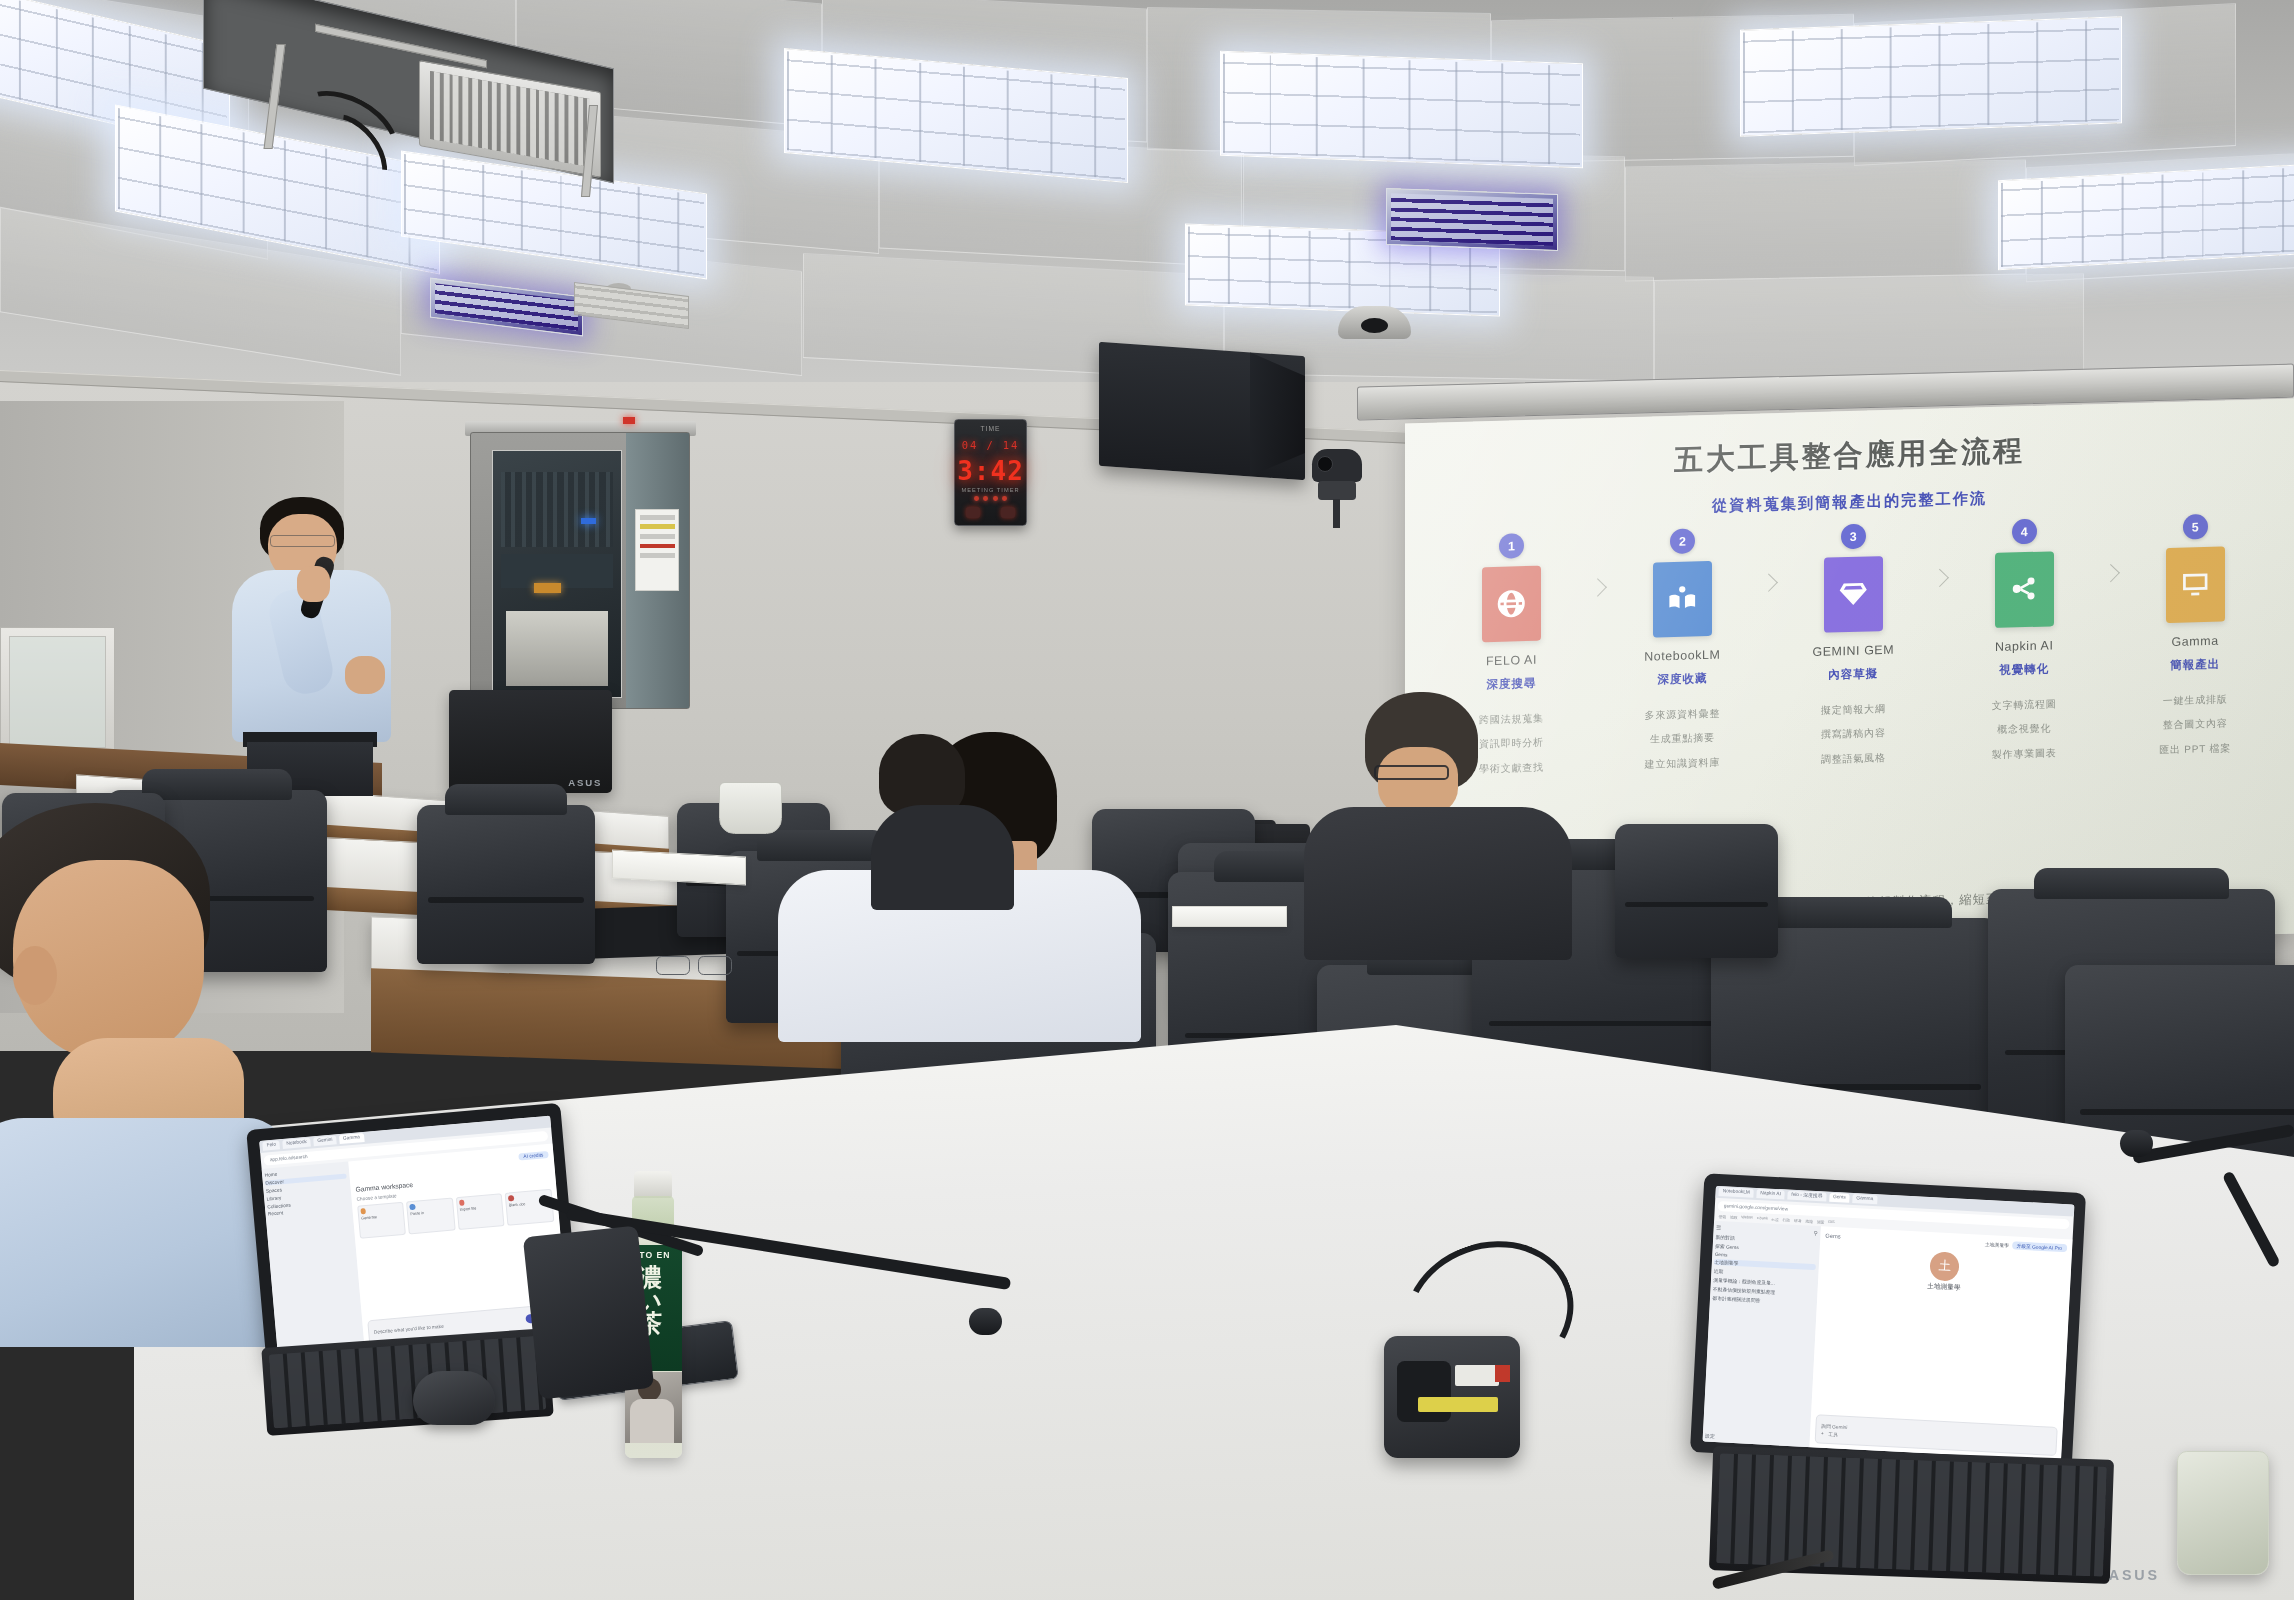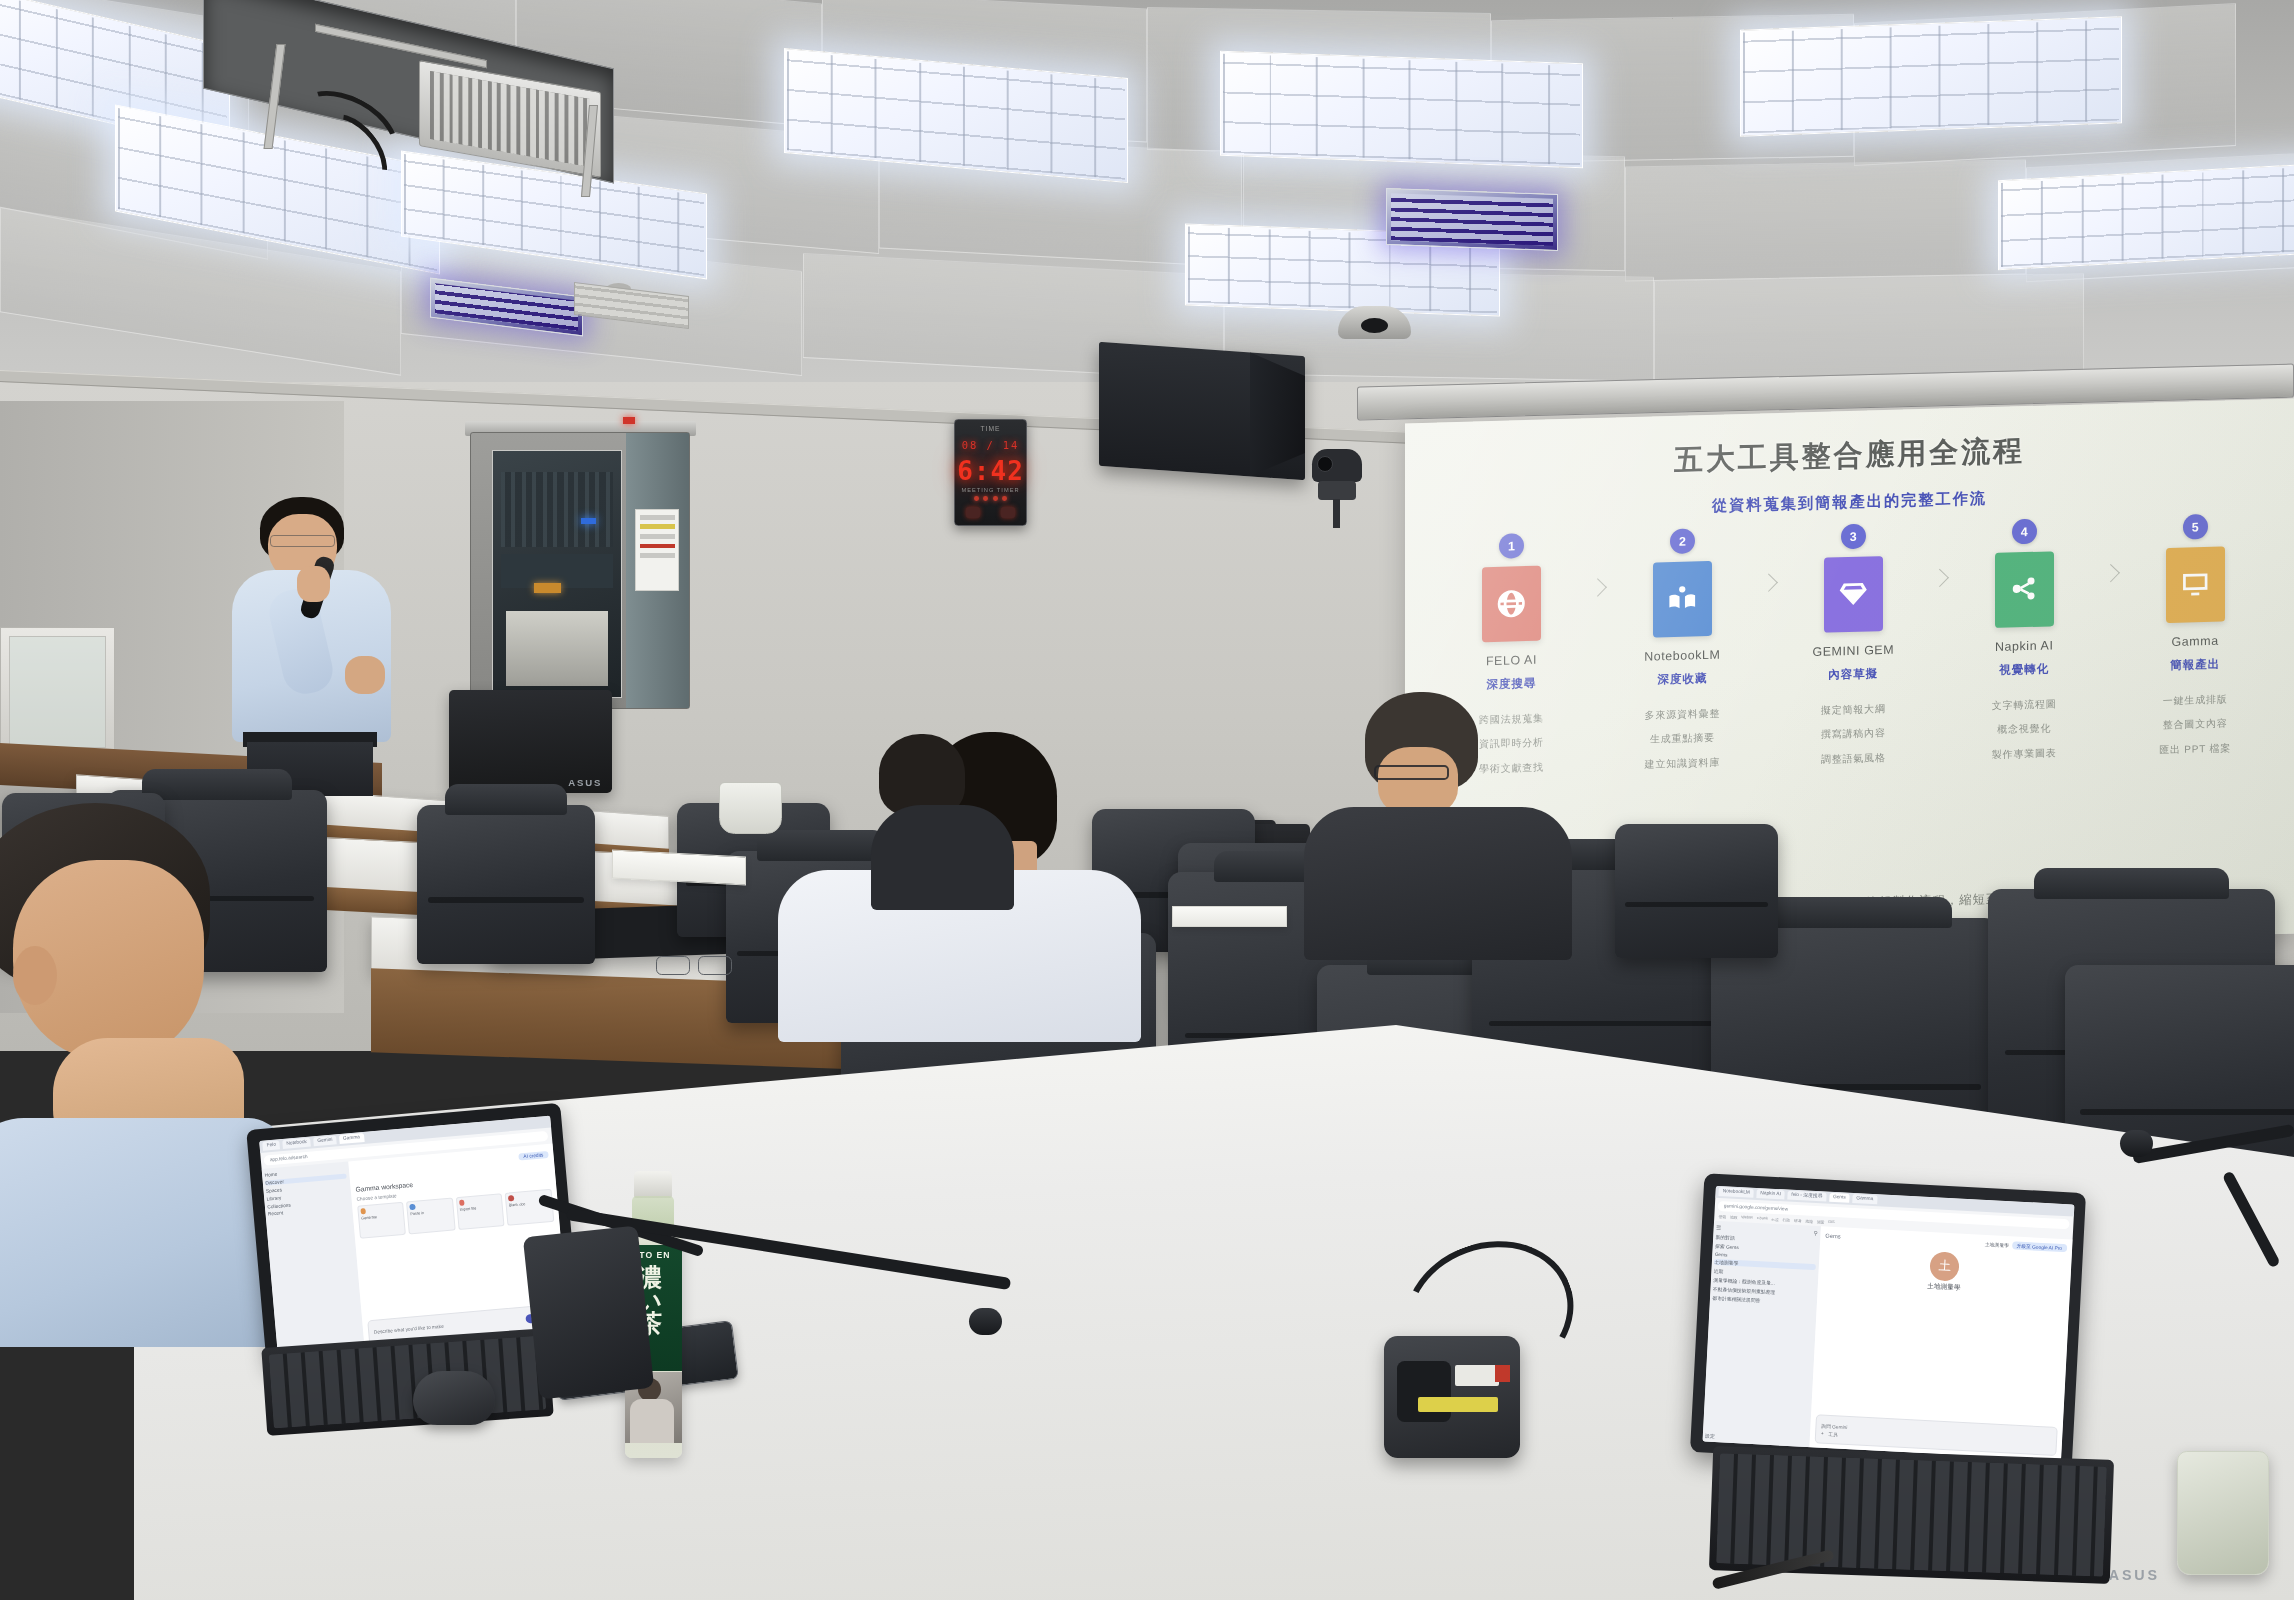--- a/index.html
+++ b/index.html
@@ -775,22 +775,22 @@
     </div>
   <div class="ptz-cam">
     <div class="head"></div>
       <div class="lens"></div>
       <div class="base"></div>
       <div class="stem"></div>
   </div>
 
   <div class="wall-clock">
     <div class="clock-brand">TIME</div>
-    <div class="clock-date">08 / 14</div>
-    <div class="clock-time">6:42</div>
+    <div class="clock-date">04 / 14</div>
+    <div class="clock-time">3:42</div>
     <div class="clock-sub">MEETING TIMER</div>
     <div class="clock-leds">
         <i></i>
         <i></i>
         <i></i>
         <i></i>
       </div>
     <div class="clock-btns">
         <i></i>
         <i></i>

